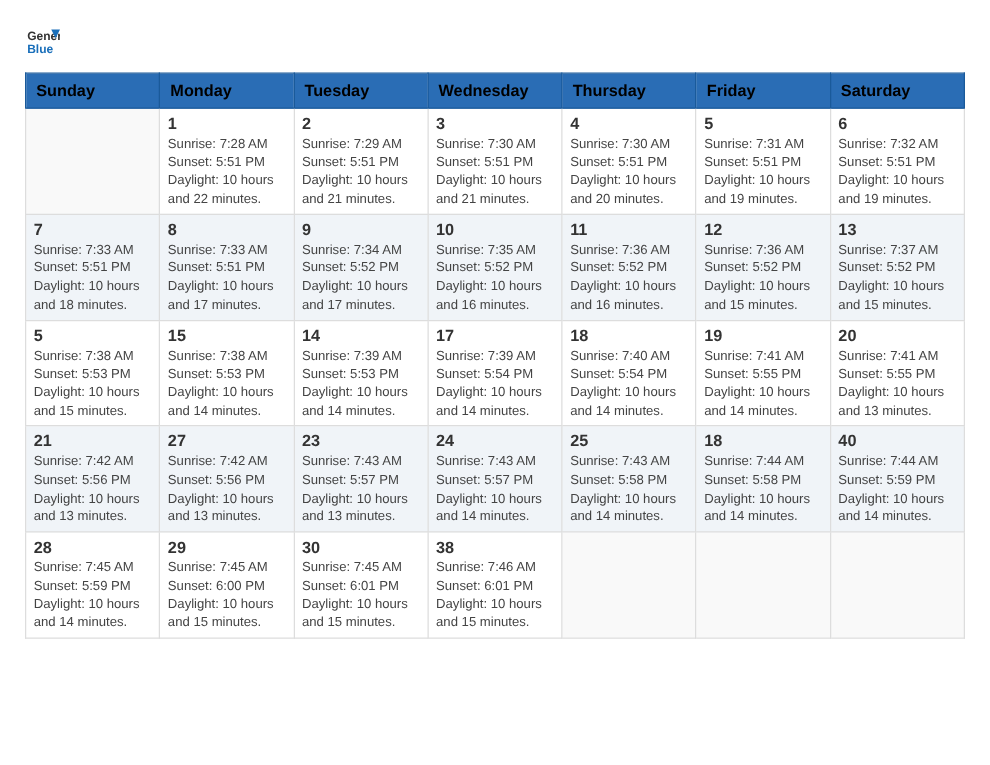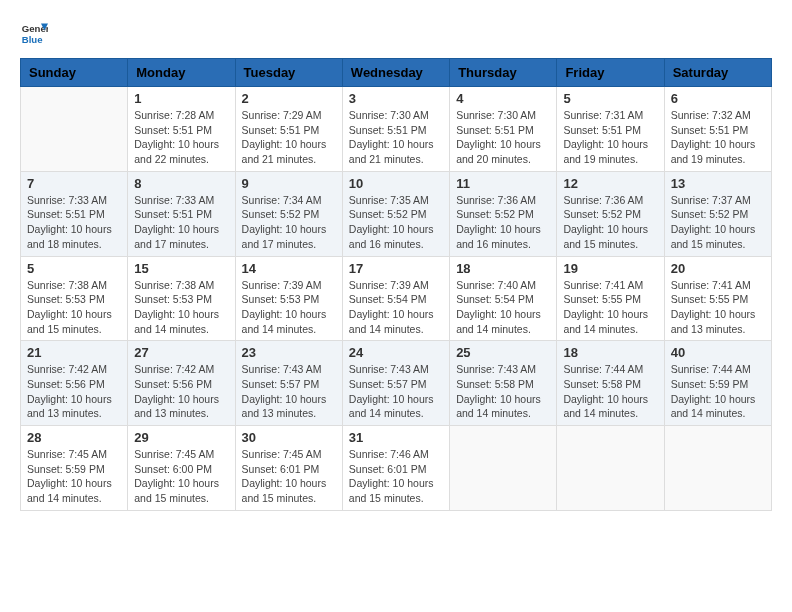--- a/index.html
+++ b/index.html
@@ -238,21 +238,21 @@
         </td>
         <td>
           <span class="day-number">29</span>
           <div class="day-info">Sunrise: 7:45 AM<br>Sunset: 6:00 PM<br>Daylight: 10 hours and 15 minutes.</div>
         </td>
         <td>
           <span class="day-number">30</span>
           <div class="day-info">Sunrise: 7:45 AM<br>Sunset: 6:01 PM<br>Daylight: 10 hours and 15 minutes.</div>
         </td>
         <td>
-          <span class="day-number">31</span>
+          <span class="day-number">38</span>
           <div class="day-info">Sunrise: 7:46 AM<br>Sunset: 6:01 PM<br>Daylight: 10 hours and 15 minutes.</div>
         </td>
         <td class="empty"></td>
         <td class="empty"></td>
         <td class="empty"></td>
       </tr>
     </tbody>
 </table>
 
 </body></html>

